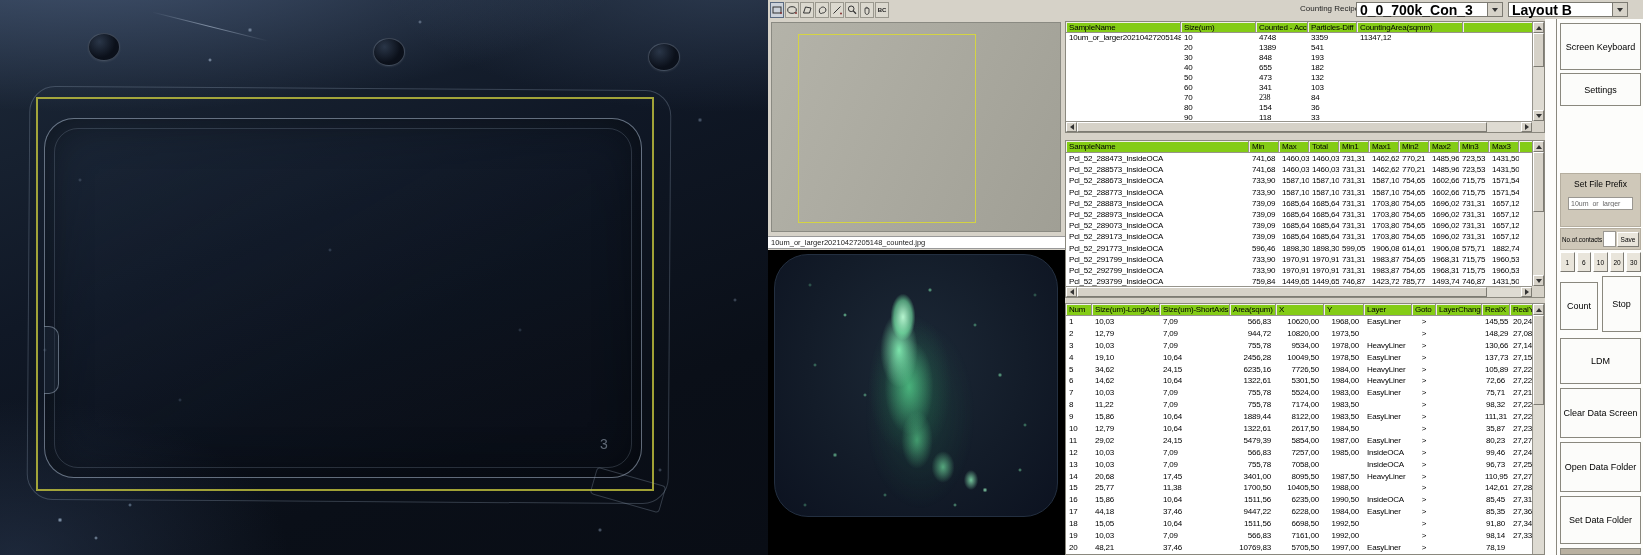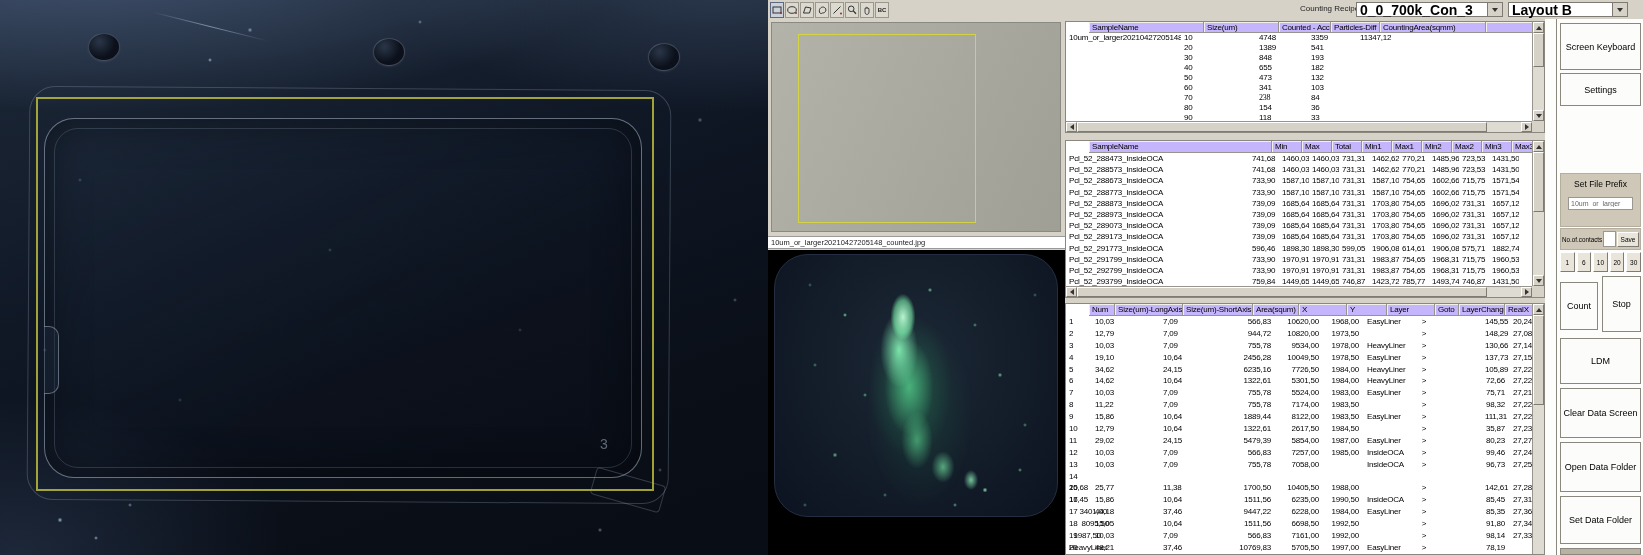--- a/index.html
+++ b/index.html
@@ -78,21 +78,21 @@
     radial-gradient(circle 1px at 180px 250px, rgba(140,255,190,.6), transparent 2px),
     radial-gradient(circle 1px at 110px 240px, rgba(120,240,175,.5), transparent 2px),
     radial-gradient(circle 1.2px at 155px 35px, rgba(140,255,190,.7), transparent 2.2px),
     radial-gradient(circle 1px at 35px 30px, rgba(120,240,175,.4), transparent 2px),
     radial-gradient(circle 1px at 260px 40px, rgba(120,240,175,.4), transparent 2px),
     radial-gradient(circle 1px at 30px 250px, rgba(120,240,175,.45), transparent 2px),
     radial-gradient(circle 1px at 245px 215px, rgba(140,255,190,.6), transparent 2px);}
 
   
   .lv{position:absolute;background:#fff;border:1px solid #8a887e;box-sizing:border-box;overflow:hidden;}
-  .hd{display:flex;background:#c4b5fd;margin-left:23px;}
+  .hd{display:flex;background:#84cc16;}
   .hc{flex:none;box-sizing:border-box;border-right:1px solid #96948c;border-bottom:1px solid #96948c;
       box-shadow:inset 1px 1px 0 #f0efe8;font-size:8px;letter-spacing:-.2px;padding:1px 1px 0 3px;overflow:hidden;white-space:nowrap;}
   .bd{overflow:hidden;}
   .trow{display:flex;}
   .td{flex:none;box-sizing:border-box;font-size:8px;letter-spacing:-.2px;padding:0 2px 0 3px;overflow:hidden;white-space:nowrap;}
   .td.r{text-align:right;padding-right:5px;}
   .td.c{text-align:center;padding:0;}
   .vsb{position:absolute;top:0;right:0;width:12px;bottom:0;background:#dedbd2;border-left:1px solid #96948c;box-sizing:border-box;}
   .hsb{position:absolute;left:0;bottom:0;height:11px;background:#dedbd2;border-top:1px solid #96948c;box-sizing:border-box;display:flex;}
   .sbtn{width:11px;height:10px;background:#d6d2c8;border:1px solid;border-color:#fff #7d7b73 #7d7b73 #fff;box-sizing:border-box;
@@ -699,21 +699,21 @@
           <span class="td" style="width: 70px; line-height: 11.9px;">7,09</span>
           <span class="td r" style="width: 46px; line-height: 11.9px;">755,78</span>
           <span class="td r" style="width: 48px; line-height: 11.9px;">7058,00</span>
           <span class="td r" style="width: 40px; line-height: 11.9px; margin-top: 44px;">1986,00</span>
           <span class="td" style="width: 48px; line-height: 11.9px;">InsideOCA</span>
           <span class="td c" style="width: 24px; line-height: 11.9px;">&gt;</span>
           <span class="td" style="width: 46px; line-height: 11.9px;"></span>
           <span class="td r" style="width: 28px; line-height: 11.9px;">96,73</span>
           <span class="td r" style="width: 24px; line-height: 11.9px;">27,25</span>
         </div>
-        <div class="trow" style="height: 11.9px; flex-direction: column;">
+        <div class="trow" style="height: 11.9px;">
           <span class="td" style="width: 26px; line-height: 11.9px;">14</span>
           <span class="td" style="width: 68px; line-height: 11.9px;">20,68</span>
           <span class="td" style="width: 70px; line-height: 11.9px;">17,45</span>
           <span class="td r" style="width: 46px; line-height: 11.9px;">3401,00</span>
           <span class="td r" style="width: 48px; line-height: 11.9px;">8095,50</span>
           <span class="td r" style="width: 40px; line-height: 11.9px;">1987,50</span>
           <span class="td" style="width: 48px; line-height: 11.9px;">HeavyLiner</span>
           <span class="td c" style="width: 24px; line-height: 11.9px;">&gt;</span>
           <span class="td" style="width: 46px; line-height: 11.9px;"></span>
           <span class="td r" style="width: 28px; line-height: 11.9px;">110,95</span>

